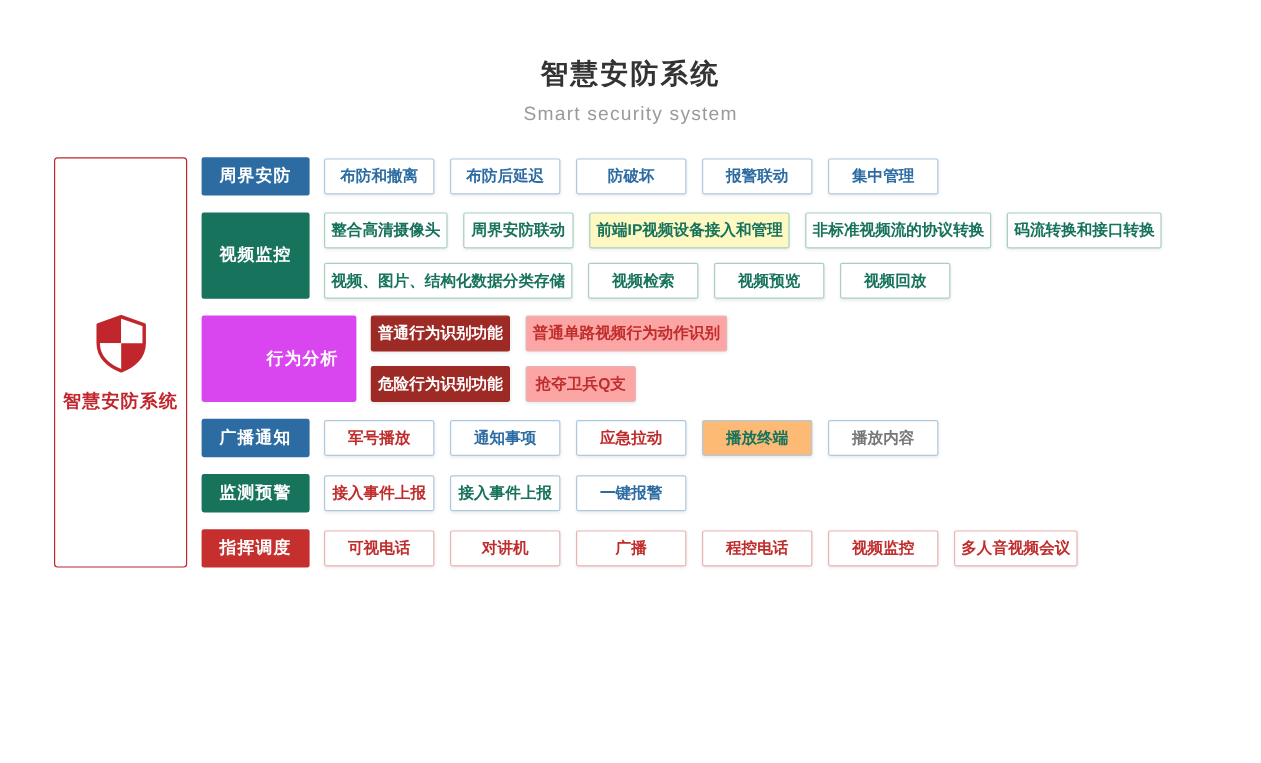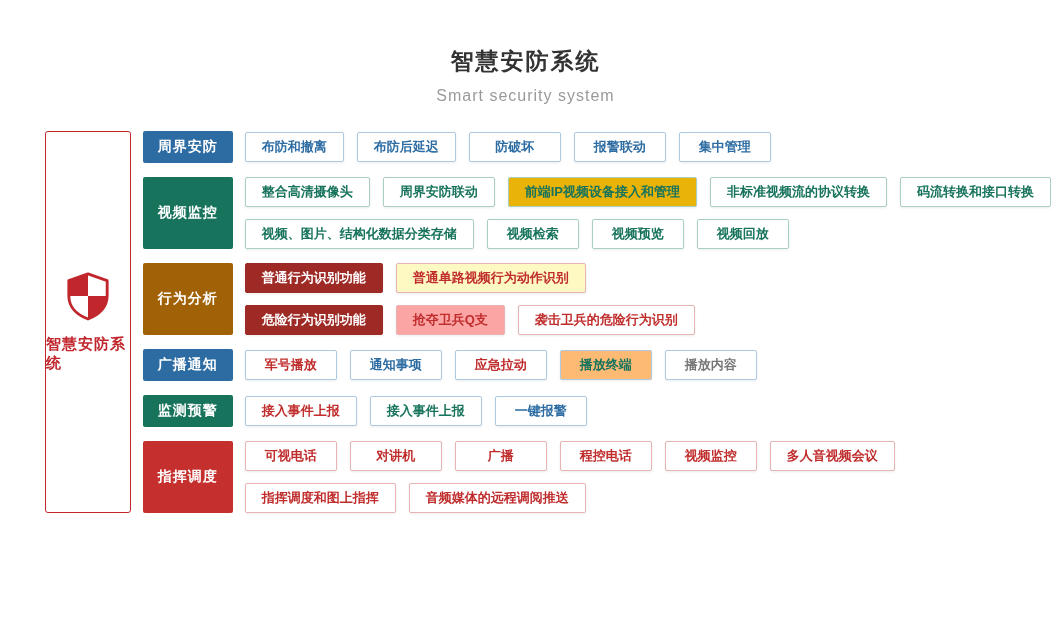--- a/index.html
+++ b/index.html
@@ -89,21 +89,21 @@
     justify-content: center;
     gap: 12px;
   }
   .item-row {
     display: flex;
     gap: 13px;
   }
   .item {
     min-width: 92px;
     height: 30px;
-    padding: 0 16px;
+    padding: 0 5px;
     box-sizing: border-box;
     display: flex;
     align-items: center;
     justify-content: center;
     background: #ffffff;
     border: 1px solid #cccccc;
     border-radius: 2px;
     font-size: 13px;
     font-weight: bold;
     white-space: nowrap;
@@ -148,43 +148,42 @@
               <div class="item" style="color: rgb(45, 108, 162); background: rgb(255, 255, 255); border-color: rgb(174, 201, 224);">集中管理</div>
             </div>
           </div>
         </div>
         <div class="section">
           <div class="cat-header" style="background: rgb(23, 115, 92);">视频监控</div>
           <div class="items-wrap">
             <div class="item-row">
               <div class="item" style="color: rgb(23, 115, 92); background: rgb(255, 255, 255); border-color: rgb(168, 207, 192);">整合高清摄像头</div>
               <div class="item" style="color: rgb(23, 115, 92); background: rgb(255, 255, 255); border-color: rgb(168, 207, 192);">周界安防联动</div>
-              <div class="item" style="color: rgb(23, 115, 92); background: #eab308; border-color: rgb(168, 207, 192);">前端IP视频设备接入和管理</div>
+              <div class="item" style="color: rgb(23, 115, 92); background: #fef9c3; border-color: rgb(168, 207, 192);">前端IP视频设备接入和管理</div>
               <div class="item" style="color: rgb(23, 115, 92); background: rgb(255, 255, 255); border-color: rgb(168, 207, 192);">非标准视频流的协议转换</div>
               <div class="item" style="color: rgb(23, 115, 92); background: rgb(255, 255, 255); border-color: rgb(168, 207, 192);">码流转换和接口转换</div>
             </div>
             <div class="item-row">
               <div class="item" style="color: rgb(23, 115, 92); background: rgb(255, 255, 255); border-color: rgb(168, 207, 192);">视频、图片、结构化数据分类存储</div>
               <div class="item" style="color: rgb(23, 115, 92); background: rgb(255, 255, 255); border-color: rgb(168, 207, 192);">视频检索</div>
               <div class="item" style="color: rgb(23, 115, 92); background: rgb(255, 255, 255); border-color: rgb(168, 207, 192);">视频预览</div>
               <div class="item" style="color: rgb(23, 115, 92); background: rgb(255, 255, 255); border-color: rgb(168, 207, 192);">视频回放</div>
             </div>
           </div>
         </div>
         <div class="section">
-          <div class="cat-header" style="background: #a16207;">行为分析</div>
+          <div class="cat-header" style="background: #d946ef; padding-left: 39px;">行为分析</div>
           <div class="items-wrap">
             <div class="item-row">
               <div class="item" style="color: rgb(255, 255, 255); background: rgb(158, 42, 38); border-color: rgb(158, 42, 38);">普通行为识别功能</div>
-              <div class="item" style="color: rgb(192, 45, 45); background: #fef9c3; border-color: rgb(231, 179, 179);">普通单路视频行为动作识别</div>
+              <div class="item" style="color: rgb(192, 45, 45); background: #fca5a5; border-color: rgb(231, 179, 179);">普通单路视频行为动作识别</div>
             </div>
             <div class="item-row">
               <div class="item" style="color: rgb(255, 255, 255); background: rgb(158, 42, 38); border-color: rgb(158, 42, 38);">危险行为识别功能</div>
               <div class="item" style="color: rgb(192, 45, 45); background: #fca5a5; border-color: rgb(231, 179, 179);">抢夺卫兵Q支</div>
-              <div class="item" style="color: rgb(192, 45, 45); background: rgb(255, 255, 255); border-color: rgb(231, 179, 179);">袭击卫兵的危险行为识别</div>
             </div>
           </div>
         </div>
         <div class="section">
           <div class="cat-header" style="background: rgb(45, 108, 162);">广播通知</div>
           <div class="items-wrap">
             <div class="item-row">
               <div class="item" style="color: rgb(192, 45, 45); background: rgb(255, 255, 255); border-color: rgb(174, 201, 224);">军号播放</div>
               <div class="item" style="color: rgb(45, 108, 162); background: rgb(255, 255, 255); border-color: rgb(174, 201, 224);">通知事项</div>
               <div class="item" style="color: rgb(192, 45, 45); background: rgb(255, 255, 255); border-color: rgb(174, 201, 224);">应急拉动</div>
@@ -207,23 +206,19 @@
           <div class="cat-header" style="background: rgb(197, 48, 46);">指挥调度</div>
           <div class="items-wrap">
             <div class="item-row">
               <div class="item" style="color: rgb(192, 45, 45); background: rgb(255, 255, 255); border-color: rgb(231, 179, 179);">可视电话</div>
               <div class="item" style="color: rgb(192, 45, 45); background: rgb(255, 255, 255); border-color: rgb(231, 179, 179);">对讲机</div>
               <div class="item" style="color: rgb(192, 45, 45); background: rgb(255, 255, 255); border-color: rgb(231, 179, 179);">广播</div>
               <div class="item" style="color: rgb(192, 45, 45); background: rgb(255, 255, 255); border-color: rgb(231, 179, 179);">程控电话</div>
               <div class="item" style="color: rgb(192, 45, 45); background: rgb(255, 255, 255); border-color: rgb(231, 179, 179);">视频监控</div>
               <div class="item" style="color: rgb(192, 45, 45); background: rgb(255, 255, 255); border-color: rgb(231, 179, 179);">多人音视频会议</div>
             </div>
-            <div class="item-row">
-              <div class="item" style="color: rgb(192, 45, 45); background: rgb(255, 255, 255); border-color: rgb(231, 179, 179);">指挥调度和图上指挥</div>
-              <div class="item" style="color: rgb(192, 45, 45); background: rgb(255, 255, 255); border-color: rgb(231, 179, 179);">音频媒体的远程调阅推送</div>
-            </div>
           </div>
         </div>
       </div>
 
   </div>
 
 </div>
 
 </body></html>

